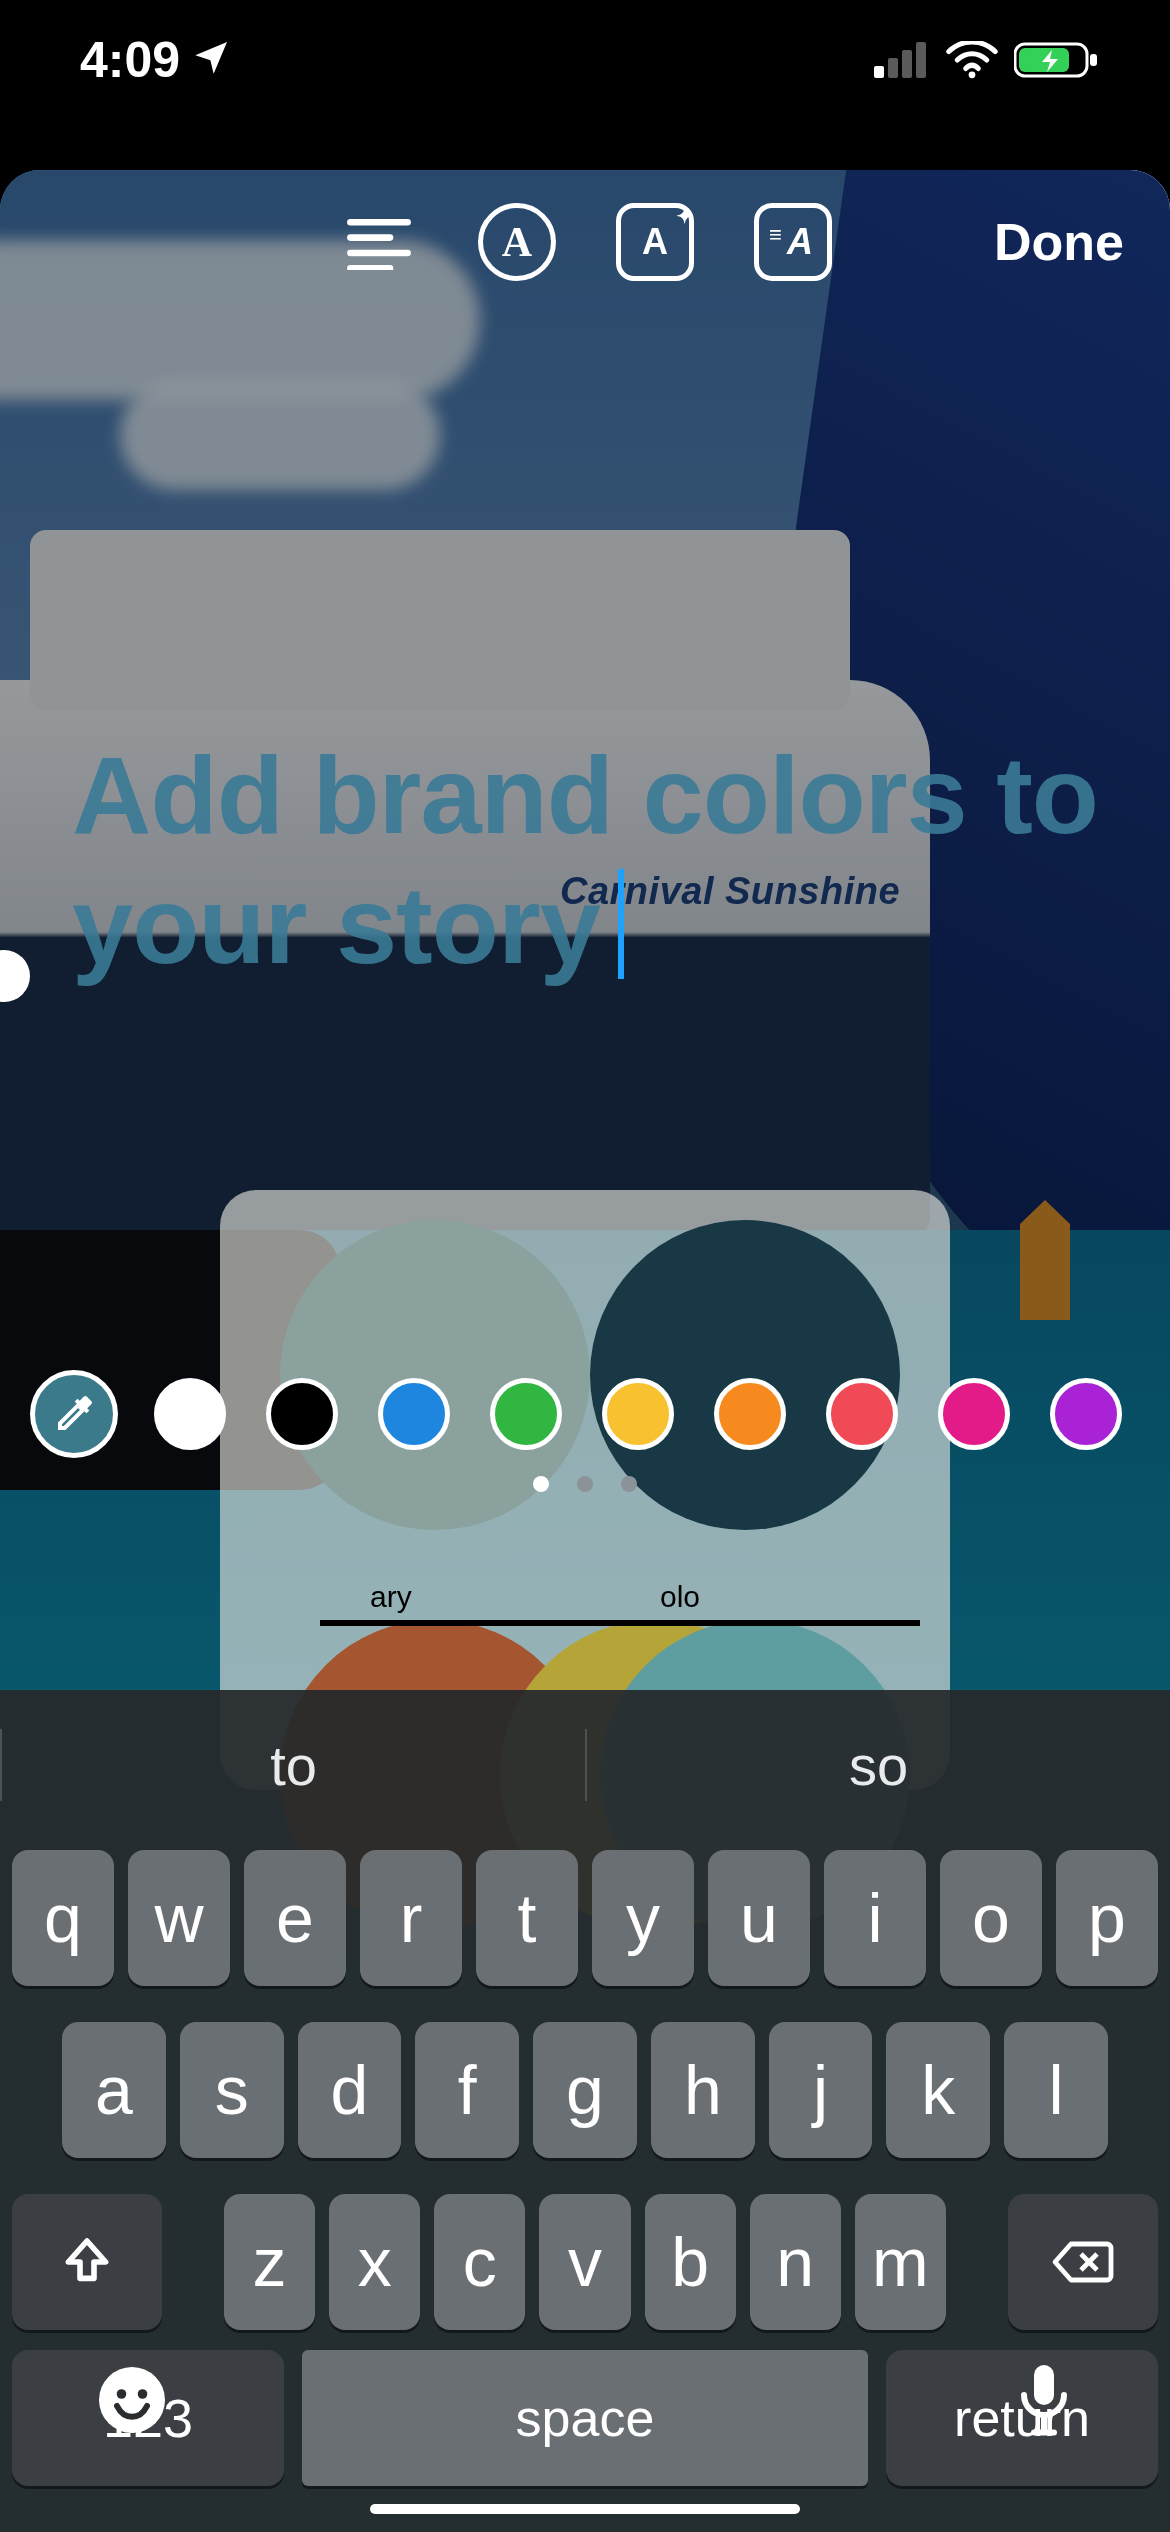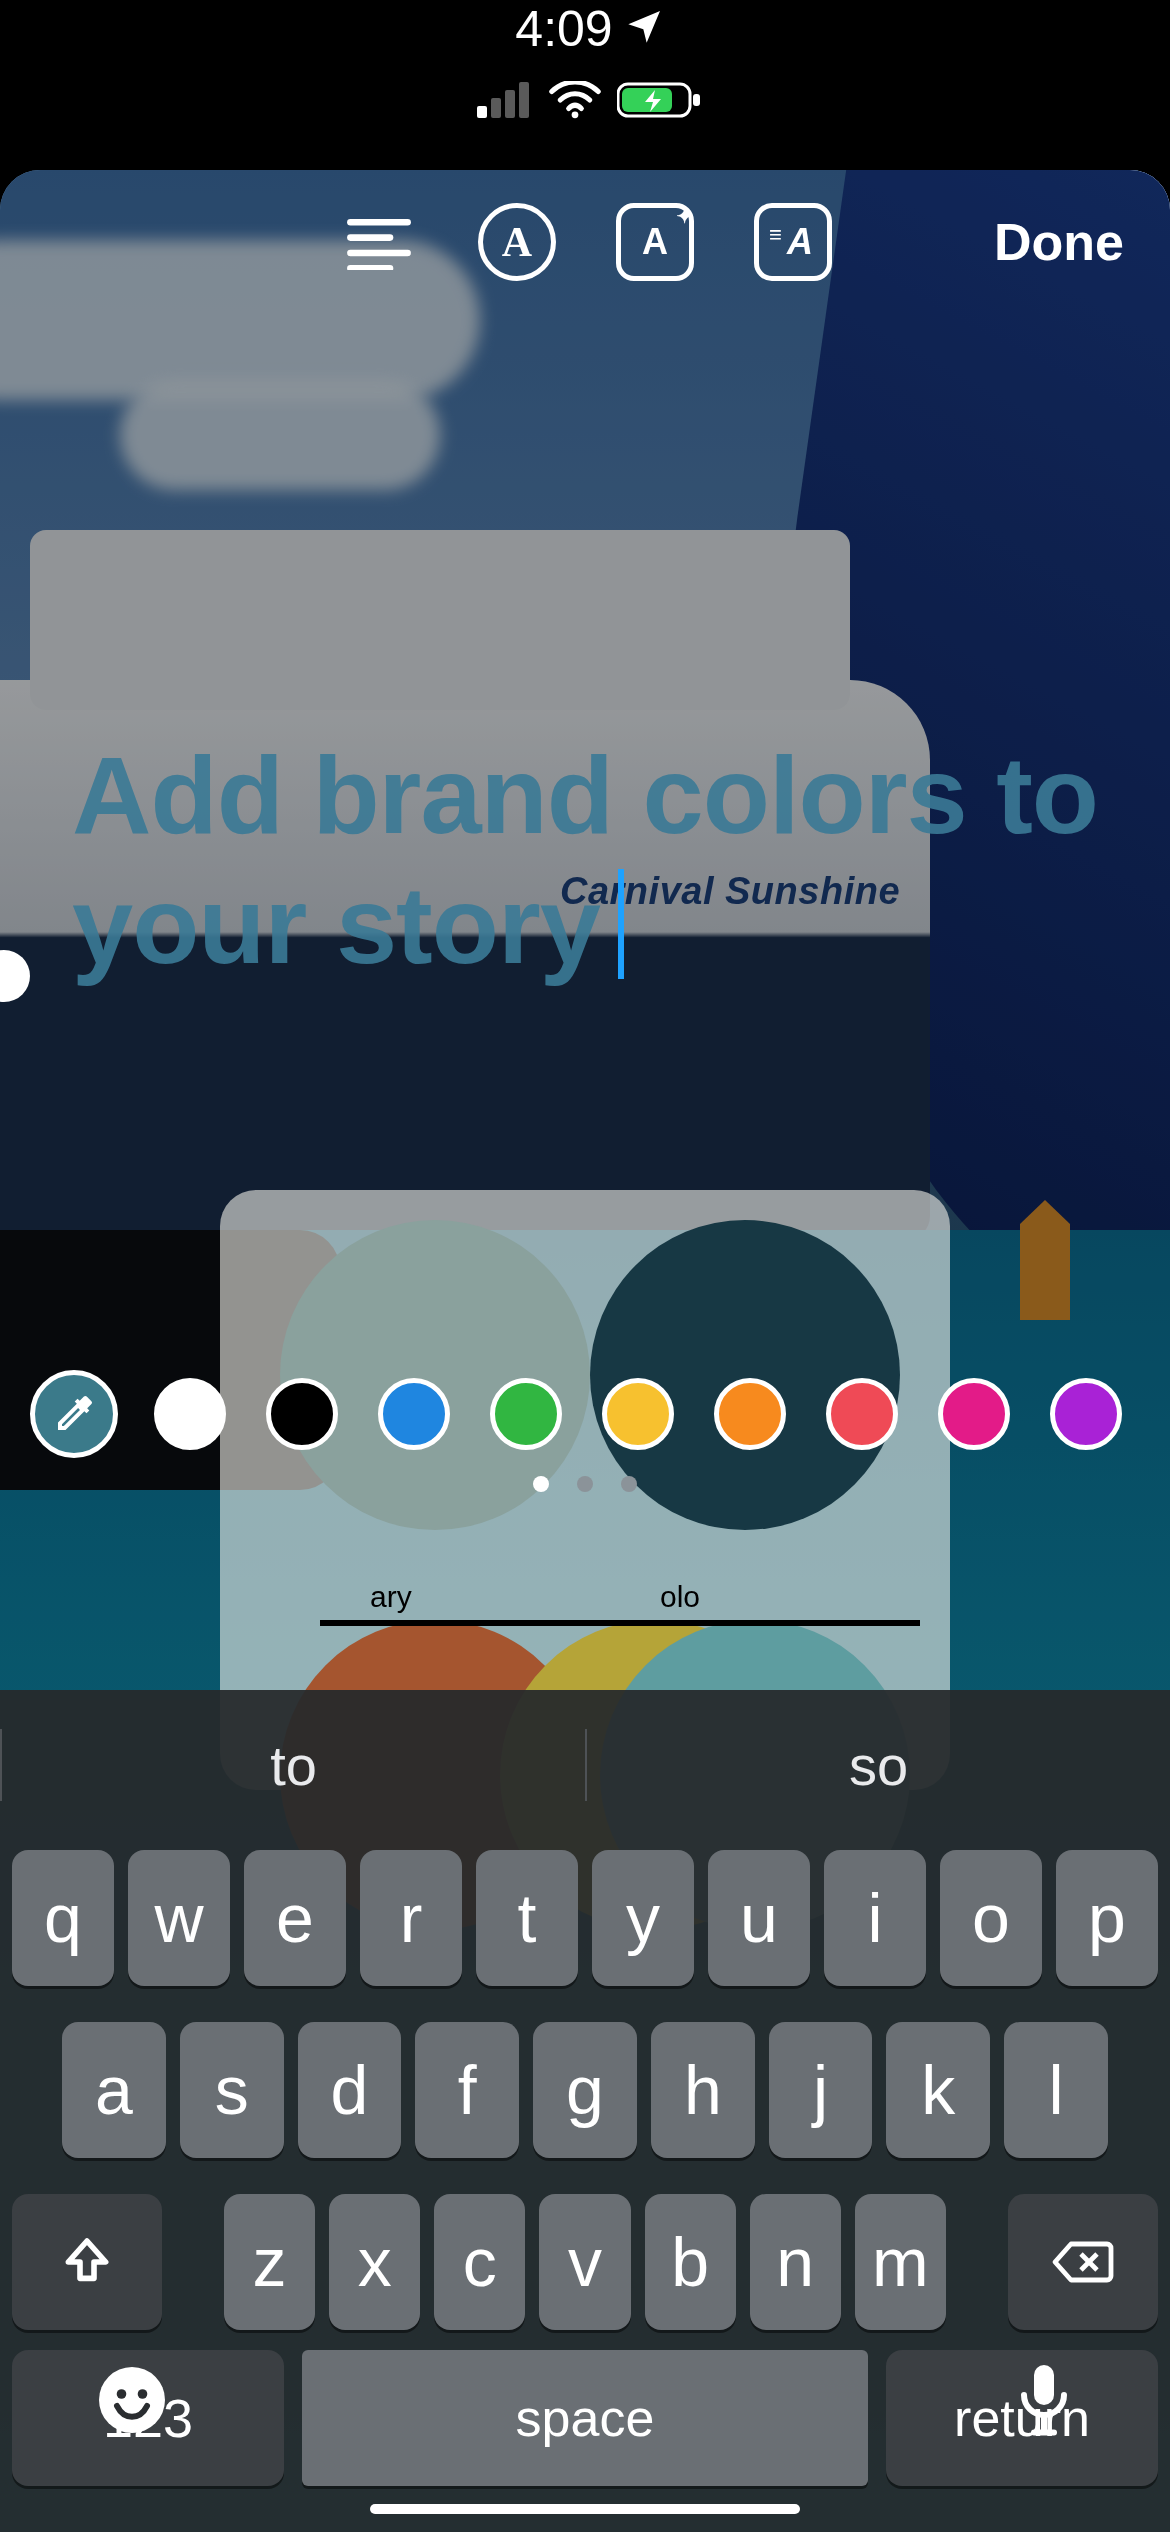--- a/index.html
+++ b/index.html
@@ -17,23 +17,22 @@
   
   .status-bar {
     position: absolute;
     top: 0; left: 0; right: 0;
     height: 120px;
     display: flex;
     align-items: center;
     justify-content: space-between;
     padding: 0 70px 0 80px;
     font-size: 50px;
-    font-weight: 400;
+    font-weight: 700;
     z-index: 50;
-    flex-direction: column;
   }
   .status-left { display: flex; align-items: center; gap: 12px; }
   .status-right { display: flex; align-items: center; gap: 16px; }
   .status-right svg { display: block; }
 
   
   .viewport {
     position: absolute;
     top: 170px;
     left: 0; right: 0;

